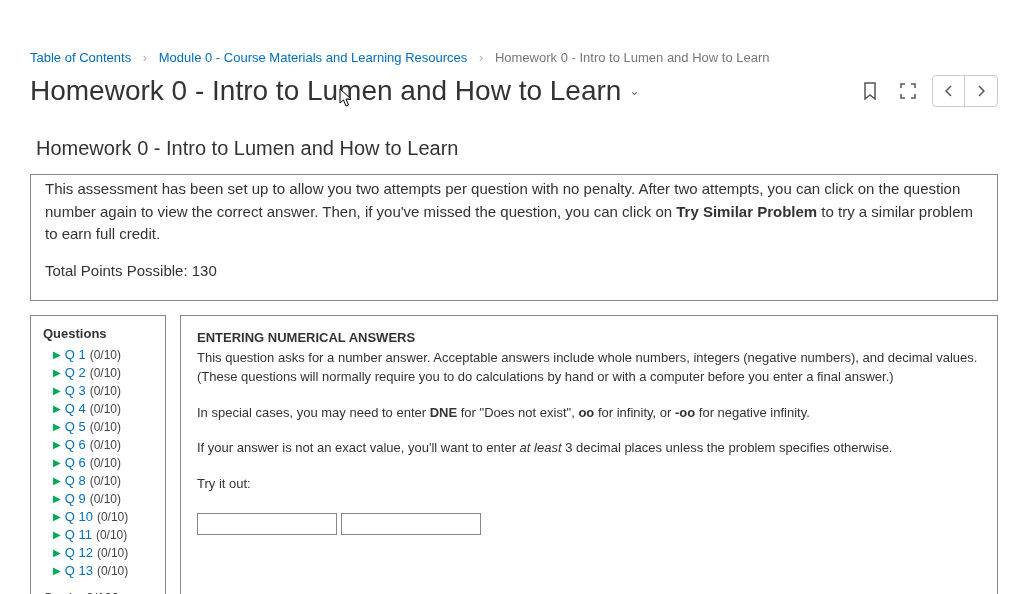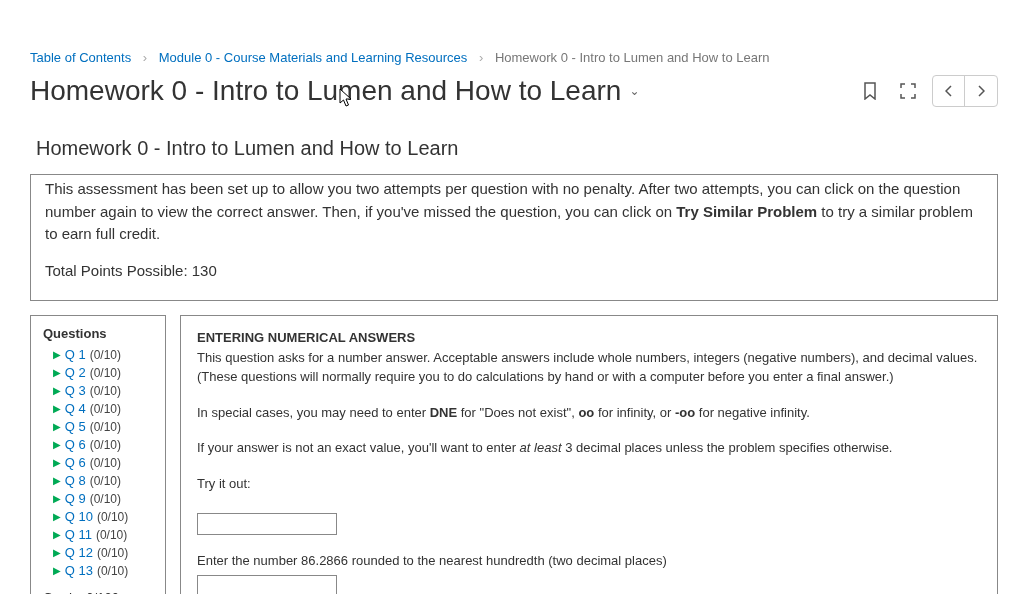--- a/index.html
+++ b/index.html
@@ -282,21 +282,20 @@
       <div class="qb-title">ENTERING NUMERICAL ANSWERS</div>
       <p>This question asks for a number answer. Acceptable answers include whole numbers, integers (negative numbers), and decimal values. (These questions will normally require you to do calculations by hand or with a computer before you enter a final answer.)</p>
       <p>
         <span>In special cases, you may need to enter </span><strong>DNE</strong><span> for "Does not exist", </span><strong>oo</strong><span> for infinity, or </span><strong>-oo</strong><span> for negative infinity.</span>
       </p>
       <p>
         <span>If your answer is not an exact value, you'll want to enter </span><em>at least</em><span> 3 decimal places unless the problem specifies otherwise.</span>
       </p>
       <p>Try it out:</p>
       <input class="answer-input" type="text" style="">
-      <div>Enter the number 86.2866 rounded to the nearest hundredth (two decimal places)</div>
       <input class="answer-input" type="text" style="">
     </div>
   </div>
 </div>
 
 <svg class="cursor" width="16" height="20" viewBox="0 0 16 20">
   <path d="M1 1 L1 15 L4.5 12 L7 18 L9.5 17 L7 11 L12 11 Z" fill="white" stroke="black" stroke-width="1"></path>
 </svg>
 
 </body></html>

